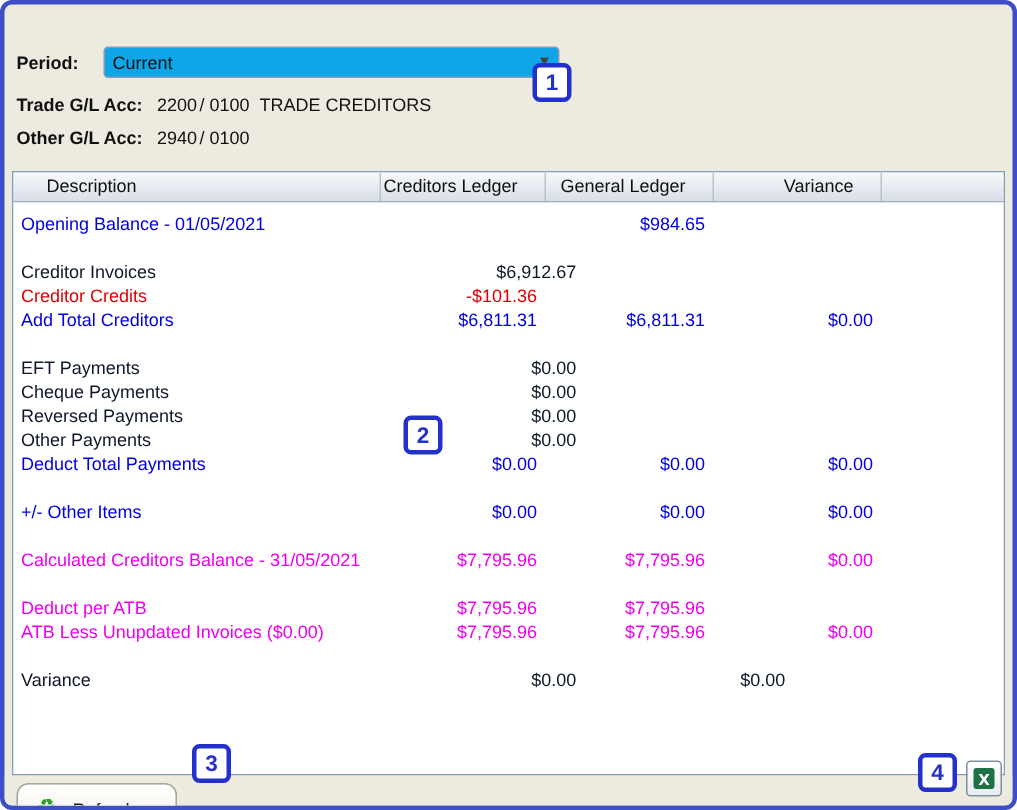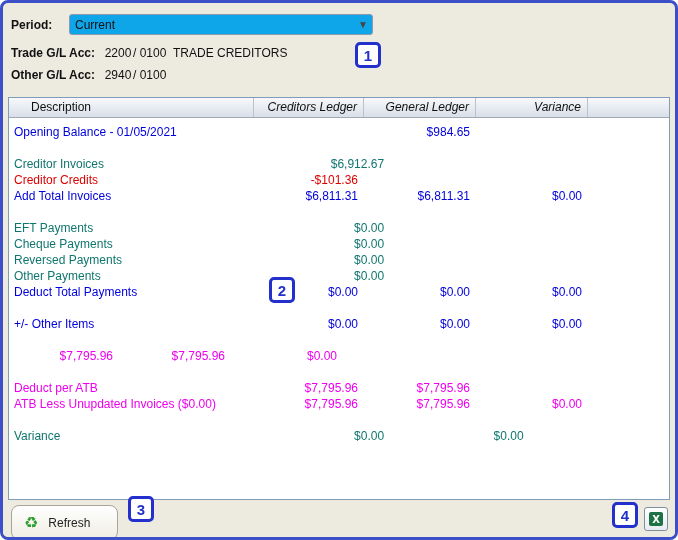--- a/index.html
+++ b/index.html
@@ -8,21 +8,21 @@
     font-family:"Liberation Sans","DejaVu Sans",sans-serif;
     font-size:12px;color:#111;
   }
   .window{
     box-sizing:border-box;width:678px;height:540px;
     border:3px solid #3c4ec8;border-radius:8px;
     background:#edebe0;overflow:hidden;position:relative;
     display:flex;flex-direction:column;
   }
   
-  .top-panel{height:83px;flex:none;padding-top:11px;}
+  .top-panel{height:83px;flex:none;padding-top:28px;}
   .period-row{display:flex;align-items:center;height:21px;padding-left:8px;margin-bottom:9px;}
   .lbl{font-weight:bold;}
   .lbl-period{width:58px;}
   .combo{
     box-sizing:border-box;width:304px;height:21px;
     background:#0ea5e9;border:1px solid #8a9ab0;border-radius:3px;
     display:flex;align-items:center;position:relative;cursor:default;
   }
   .combo-value{padding-left:5px;flex:1;}
   .combo-arrow{
@@ -39,32 +39,32 @@
     border:1px solid #7f9db9;background:#ffffff;
     display:flex;flex-direction:column;box-sizing:border-box;
   }
   .grid-header{
     display:flex;height:19px;flex:none;
     background:linear-gradient(#f7f8fb,#d9dfe8);
     border-bottom:1px solid #a2aab8;line-height:19px;color:#101010;
   }
   .gh{box-sizing:border-box;border-right:1px solid #b9c2cf;}
   .gh-desc{width:245px;padding-left:22px;text-align:left;}
-  .gh-num{text-align:right;padding-right:6px;font-style:italic;}
+  .gh-num{text-align:right;padding-right:18px;}
   .gh-cl{width:110px;}
   .gh-gl{width:112px;}
   .gh-var{width:112px;}
   .gh-fill{flex:1;border-right:none;}
   .grid-body{flex:1;overflow:hidden;padding-top:6px;background:#fff;}
   .grid-row{display:flex;height:16px;line-height:16px;}
   .cell{box-sizing:border-box;white-space:nowrap;overflow:hidden;}
   .cell-desc{width:245px;padding-left:5px;}
   .cell-num{width:110px;text-align:right;padding-right:6px;}
   .cell-num + .cell-num{width:112px;}
-  .c-black{color:#0f766e;gap:28px;}
+  .c-black{color:#0f172a;gap:28px;}
   .c-blue{color:#0000dd;}
   .c-red{color:#dd0000;}
   .c-magenta{color:#ee00ee;}
   
   .footer{flex:1;position:relative;background:#edebe0;}
   .refresh-btn{
     position:absolute;left:8px;top:5px;width:107px;height:35px;
     border:1px solid #a8a59a;border-radius:8px;
     background:linear-gradient(#ffffff,#efede2);
     display:flex;align-items:center;justify-content:flex-start;
@@ -143,21 +143,21 @@
             <div class="cell cell-num"></div>
             <div class="cell cell-num"></div>
           </div>
           <div class="grid-row c-red">
             <div class="cell cell-desc">Creditor Credits</div>
             <div class="cell cell-num">-$101.36</div>
             <div class="cell cell-num"></div>
             <div class="cell cell-num"></div>
           </div>
           <div class="grid-row c-blue">
-            <div class="cell cell-desc">Add Total Invoices</div>
+            <div class="cell cell-desc">Add Total Creditors</div>
             <div class="cell cell-num">$6,811.31</div>
             <div class="cell cell-num">$6,811.31</div>
             <div class="cell cell-num">$0.00</div>
           </div>
           <div class="grid-row c-black">
             <div class="cell cell-desc"></div>
             <div class="cell cell-num"></div>
             <div class="cell cell-num"></div>
             <div class="cell cell-num"></div>
           </div>
@@ -203,20 +203,21 @@
             <div class="cell cell-num">$0.00</div>
             <div class="cell cell-num">$0.00</div>
           </div>
           <div class="grid-row c-black">
             <div class="cell cell-desc"></div>
             <div class="cell cell-num"></div>
             <div class="cell cell-num"></div>
             <div class="cell cell-num"></div>
           </div>
           <div class="grid-row c-magenta">
+            <div class="cell cell-desc">Calculated Creditors Balance - 31/05/2021</div>
             <div class="cell cell-num">$7,795.96</div>
             <div class="cell cell-num">$7,795.96</div>
             <div class="cell cell-num">$0.00</div>
           </div>
           <div class="grid-row c-black">
             <div class="cell cell-desc"></div>
             <div class="cell cell-num"></div>
             <div class="cell cell-num"></div>
             <div class="cell cell-num"></div>
           </div>

